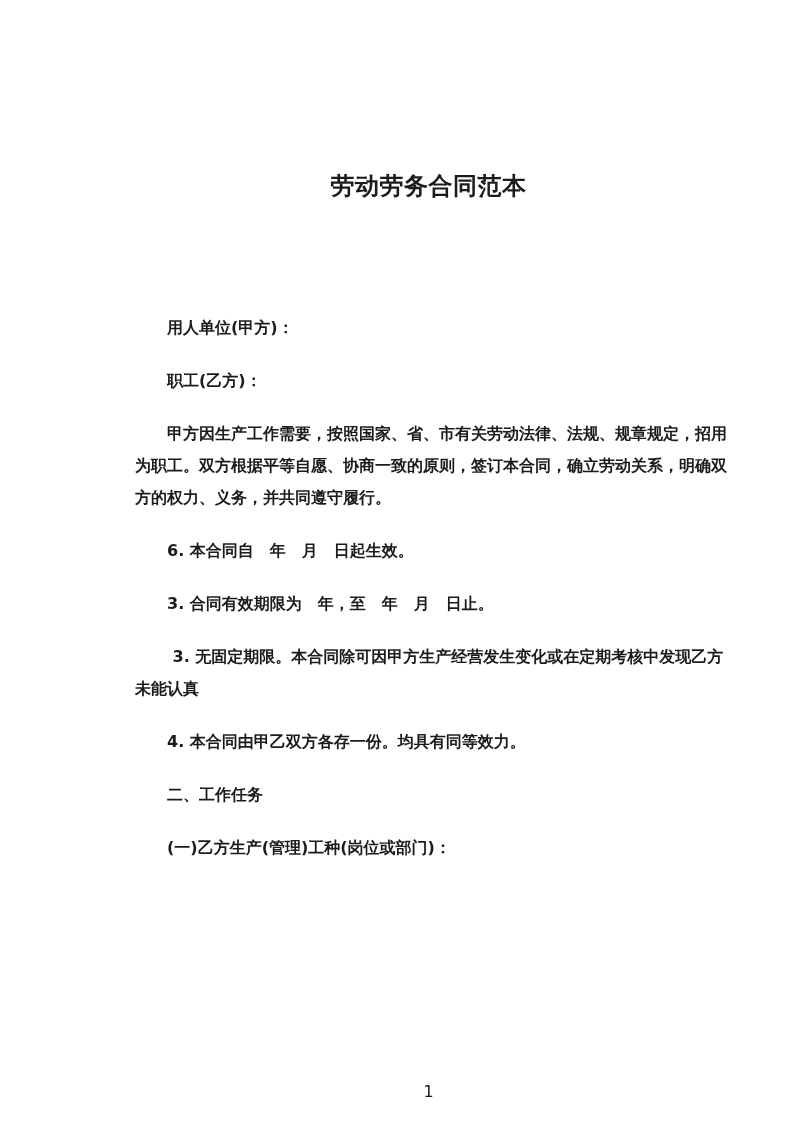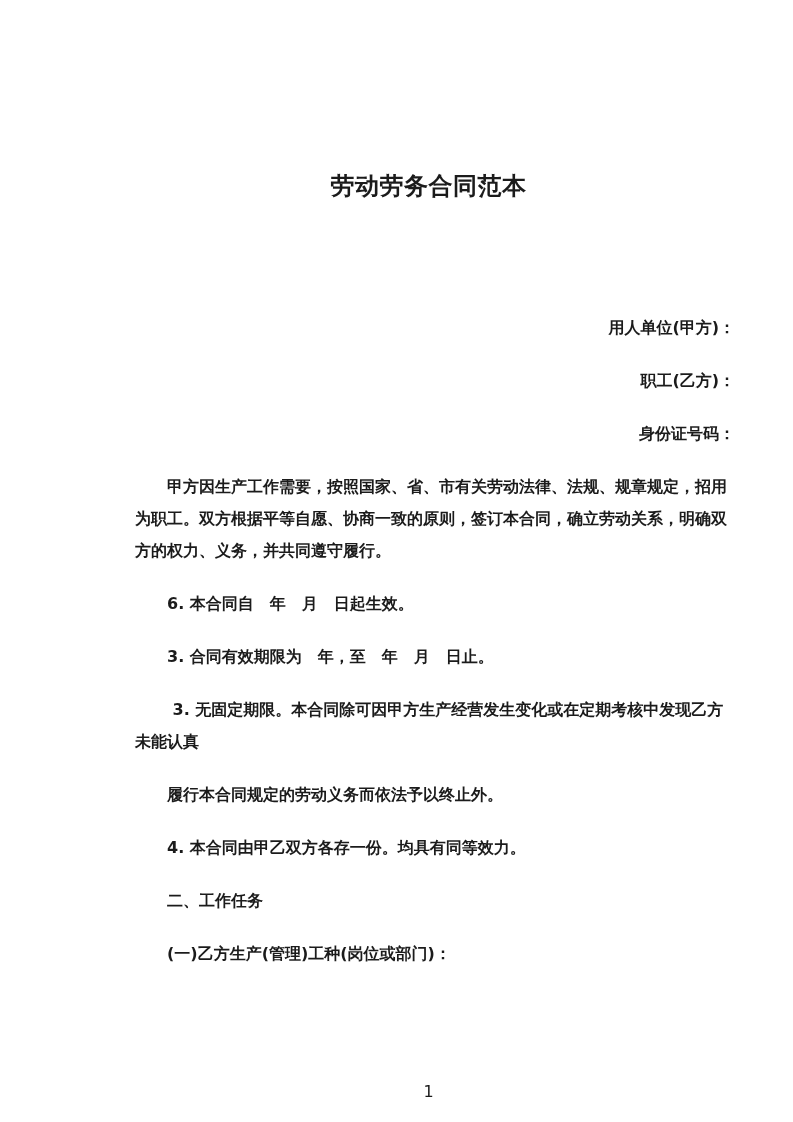--- a/index.html
+++ b/index.html
@@ -36,21 +36,21 @@
   }
   p.para {
     font-size: 16px;
     line-height: 32px;
     margin: 0 0 21px 0;
     text-indent: 2em;
     white-space: pre-wrap;
     word-break: break-all;
     text-align: left;
   }
-  p.style-label   { font-weight: bold; text-align: right; }
+  p.style-label   { font-weight: bold; }
   p.style-heading { font-weight: bold; }
   p.style-body    { font-weight: bold; }
   .page-number {
     position: absolute;
     top: 1048px;
     left: 0;
     width: 100%;
     text-align: center;
     font-size: 16px;
     line-height: 24px;
@@ -59,25 +59,23 @@
 </style>
 </head>
 <body>
 
 <div class="page">
   <h1 class="doc-title">劳动劳务合同范本</h1>
 
   <div class="doc-body" id="doc-body">
       <p class="para style-label">用人单位(甲方)：</p>
       <p class="para style-label">职工(乙方)：</p>
-      <p class="para style-label">身份证号码：</p>
       <p class="para style-body">甲方因生产工作需要，按照国家、省、市有关劳动法律、法规、规章规定，招用为职工。双方根据平等自愿、协商一致的原则，签订本合同，确立劳动关系，明确双方的权力、义务，并共同遵守履行。</p>
       <p class="para style-body">6. 本合同自　年　月　日起生效。</p>
       <p class="para style-body">3. 合同有效期限为　年，至　年　月　日止。</p>
       <p class="para style-body"> 3. 无固定期限。本合同除可因甲方生产经营发生变化或在定期考核中发现乙方未能认真</p>
-      <p class="para style-body">履行本合同规定的劳动义务而依法予以终止外。</p>
       <p class="para style-body">4. 本合同由甲乙双方各存一份。均具有同等效力。</p>
       <p class="para style-heading">二、工作任务</p>
       <p class="para style-body">(一)乙方生产(管理)工种(岗位或部门)：</p>
     </div>
 
   <div class="page-number">1</div>
 </div>
 
 </body></html>

